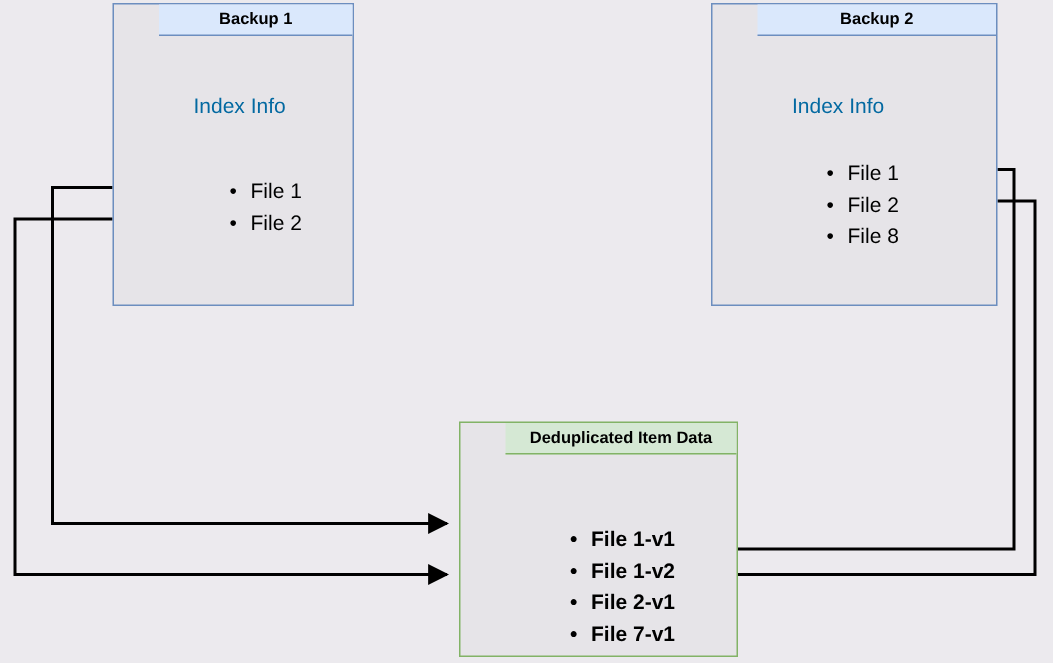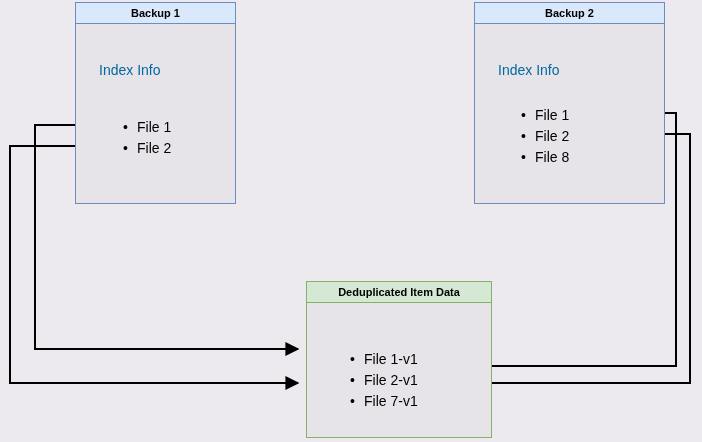--- a/index.html
+++ b/index.html
@@ -25,20 +25,21 @@
     left: 0; top: 0;
     width: 702px;
     height: 442px;
     pointer-events: none;
   }
   .box {
     position: absolute;
     box-sizing: border-box;
     border: 1px solid #6c8ebf;
     background: #e6e4e8;
+    padding-left: 30px;
   }
   .box.green {
     border-color: #82b366;
   }
   .box-header {
     box-sizing: border-box;
     height: 21px;
     line-height: 20px;
     text-align: center;
     font-size: 11px;
@@ -86,21 +87,21 @@
   }
   
   #box-backup-1 { left: 75px; top: 2px; width: 161px; height: 202px; }
   #box-backup-2 { left: 474px; top: 2px; width: 191px; height: 202px; }
   #box-dedup    { left: 258px; top: 281px; width: 186px; height: 157px; margin-left: 48px; }
 
   #box-backup-1 .index-label { left: 23px; top: 38px; }
   #box-backup-2 .index-label { left: 23px; top: 38px; }
   #box-backup-1 .file-list { left: 47px; top: 93px; }
   #box-backup-2 .file-list { left: 46px; top: 81px; }
-  #box-dedup .file-list { left: 43px; top: 46px; }
+  #box-dedup .file-list { left: 43px; top: 46px; font-weight: bold; }
 </style>
 </head>
 <body>
 
 <div id="canvas">
 
   <svg id="arrows" viewBox="0 0 702 442" width="702" height="442">
     <defs>
       <marker id="arrowRight" viewBox="0 0 10 10" refX="9" refY="5" markerWidth="7" markerHeight="7" orient="auto-start-reverse">
         <path d="M 0 0 L 10 5 L 0 10 z" fill="#000000"></path>
@@ -137,19 +138,20 @@
         <li>File 8</li>
       </ul>
     </div>
   </div>
 
   <div class="box green" id="box-dedup">
     <div class="box-header">Deduplicated Item Data</div>
     <div class="box-body">
       <ul class="file-list">
         <li>File 1-v1</li>
+        <li>File 1-v2</li>
         <li>File 2-v1</li>
         <li>File 7-v1</li>
       </ul>
     </div>
   </div>
 
 </div>
 
 </body></html>

